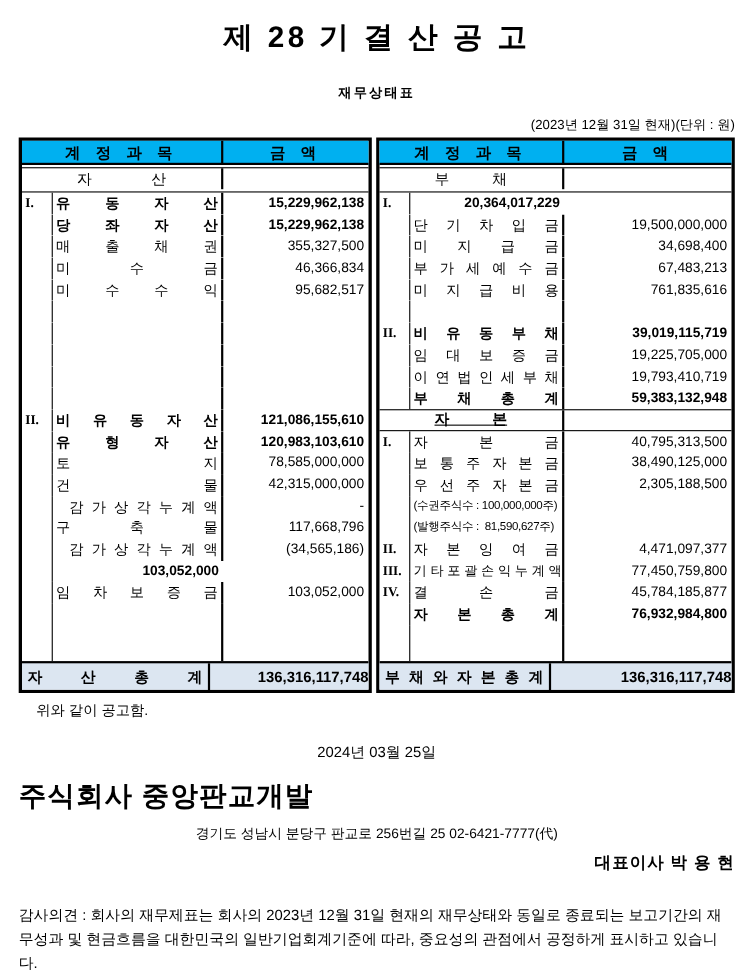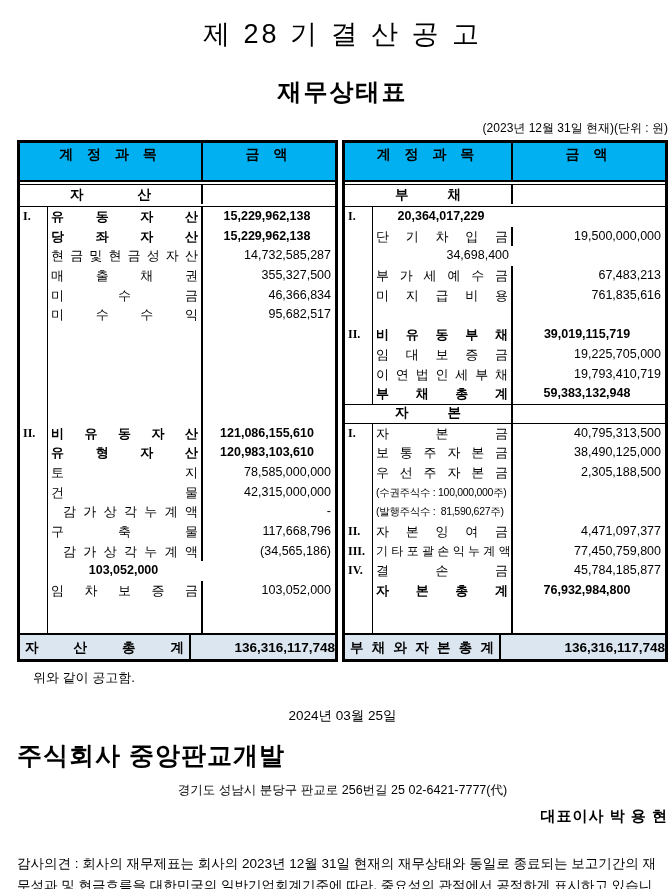--- a/index.html
+++ b/index.html
@@ -7,49 +7,49 @@
   html,body{ margin:0; padding:0; background:#fff; }
   body{
     width:670px; height:889px; overflow:hidden;
     font-family:"Liberation Sans","DejaVu Sans",sans-serif;
     color:var(--ink);
   }
   .sheet{ width:651px; margin:0 0 0 17px; }
 
   .page-title{
     margin:16px 0 0; text-align:center;
-    font-size:27px; font-weight:normal; letter-spacing:3px;
+    font-size:27px; font-weight:bold; letter-spacing:3px;
   }
   .stmt-title{
     margin:24px 0 0; text-align:center;
-    font-size:24px; font-weight:bold; letter-spacing:2px;
+    font-size:12px; font-weight:bold; letter-spacing:2px;
   }
   .meta-row{
     display:flex; justify-content:flex-end; align-items:flex-end;
     font-size:12px; margin:12px 0 3px;
   }
 
   
   .fin-table{ display:flex; gap:4px; }
   .half{ width:321px; border:3px solid var(--ink); --amt:132px; background:#fff; }
   .half.right{ width:326px; --amt:152px; }
 
   .hdr-row{
     display:grid; grid-template-columns:1fr var(--amt);
     background:var(--cyan); border-bottom:2.5px solid var(--ink);
-    height:39px; line-height:22px; font-weight:bold; font-size:14px;
+    height:22px; line-height:22px; font-weight:bold; font-size:14px;
     text-align:center; letter-spacing:5px;
   }
   .hdr-account{ border-right:2.5px solid var(--ink); }
 
   .hgap{ height:3px; border-bottom:1px solid var(--ink); }
 
   .sec-row{
     display:grid; grid-template-columns:1fr var(--amt);
-    height:19px; line-height:19px; font-weight:bold; font-size:13.5px;
+    height:19px; line-height:19px; font-weight:normal; font-size:13.5px;
   }
   .sec-name{ text-align:justify; text-align-last:justify; padding:0 50px; border-right:2px solid var(--ink); }
 
   .tbody{ display:flex; flex-direction:column; height:426px; }
   .row{
     flex:0 0 19.7px; display:grid; grid-template-columns:28px 1fr var(--amt);
     font-size:13px; line-height:19.7px; overflow:hidden;
   }
   .row.fill{ flex:1 1 auto; }
   .cnum{
@@ -62,26 +62,26 @@
     text-align:justify; text-align-last:justify;
     padding:0 3px; white-space:nowrap; overflow:hidden;
   }
   .cname.indent{ padding-left:15px; }
   .cname.tight{ font-size:12px; }
   .cname.plain{
     text-align:left; text-align-last:left;
     font-size:10.5px; letter-spacing:-0.3px;
   }
   .camt{ text-align:right; padding-right:4px; font-size:12.5px; }
-  .row.b .cname, .row.b .camt{ font-weight:bold;text-align:center; }
+  .row.b .cname, .row.b .camt{ font-weight:bold; }
 
   .srow{
     flex:0 0 19.7px; display:grid; grid-template-columns:1fr var(--amt);
     border-top:1.5px solid var(--ink); border-bottom:1.5px solid var(--ink);
-    font-weight:bold; font-size:13.5px; line-height:16.5px;
+    font-weight:bold; font-size:13.5px; line-height:16.5px;text-decoration:underline;
   }
   .srow .sname{ text-align:justify; text-align-last:justify; padding:0 50px; border-right:2px solid var(--ink); }
 
   .total-row{
     display:grid; grid-template-columns:1fr var(--amt);
     border-top:2px solid var(--ink);
     background:var(--totalbg);
     height:26px; line-height:26px; font-weight:bold; font-size:13.5px;gap:12px;
   }
   .total-label{ text-align:justify; text-align-last:justify; padding:0 5px; border-right:2px solid var(--ink); }
@@ -127,25 +127,20 @@
             <div class="cname">유 동 자 산</div>
             <div class="camt">15,229,962,138</div>
           </div>
           <div class="row b">
             <div class="cnum"></div>
             <div class="cname">당 좌 자 산</div>
             <div class="camt">15,229,962,138</div>
           </div>
           <div class="row">
             <div class="cnum"></div>
-            <div class="cname">현 금 및 현 금 성 자 산</div>
-            <div class="camt">14,732,585,287</div>
-          </div>
-          <div class="row">
-            <div class="cnum"></div>
             <div class="cname">매 출 채 권</div>
             <div class="camt">355,327,500</div>
           </div>
           <div class="row">
             <div class="cnum"></div>
             <div class="cname">미 수 금</div>
             <div class="camt">46,366,834</div>
           </div>
           <div class="row">
             <div class="cnum"></div>
@@ -249,20 +244,21 @@
             <div class="cnum">I.</div>
             <div class="camt">20,364,017,229</div>
           </div>
           <div class="row">
             <div class="cnum"></div>
             <div class="cname">단 기 차 입 금</div>
             <div class="camt">19,500,000,000</div>
           </div>
           <div class="row">
             <div class="cnum"></div>
+            <div class="cname">미 지 급 금</div>
             <div class="camt">34,698,400</div>
           </div>
           <div class="row">
             <div class="cnum"></div>
             <div class="cname">부 가 세 예 수 금</div>
             <div class="camt">67,483,213</div>
           </div>
           <div class="row">
             <div class="cnum"></div>
             <div class="cname">미 지 급 비 용</div>

